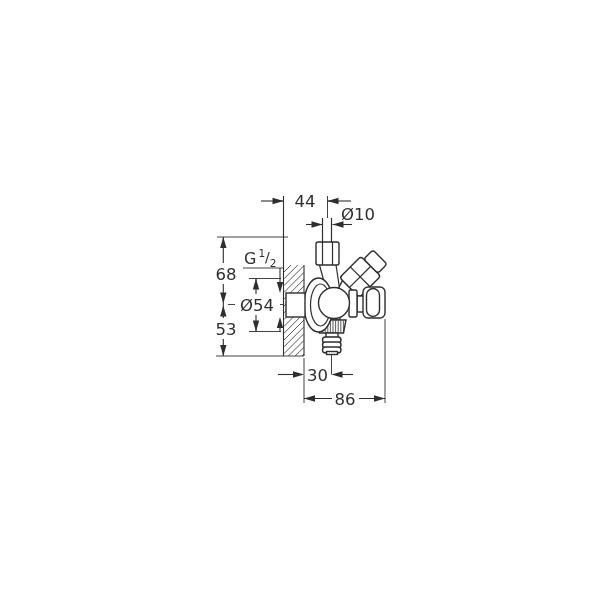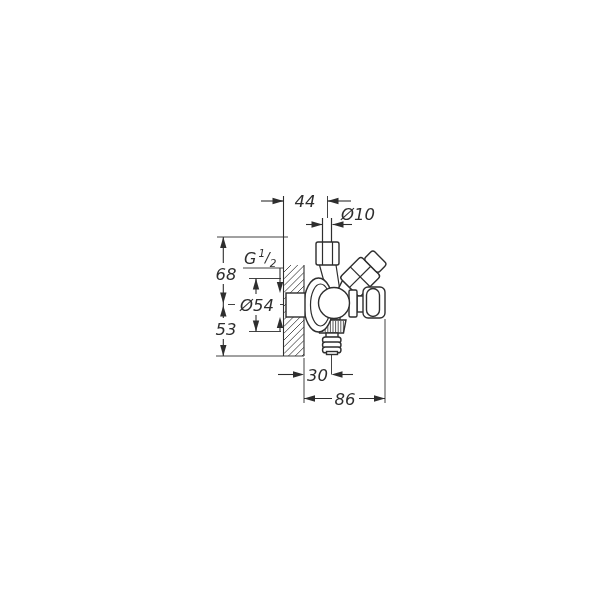--- a/index.html
+++ b/index.html
@@ -1,17 +1,17 @@
 <!DOCTYPE html>
 <html><head>
 <meta charset="utf-8">
 <style>
   html,body{margin:0;padding:0;background:#ffffff;}
   .stage{position:relative;width:600px;height:600px;background:#ffffff;overflow:hidden;
-         font-family:"DejaVu Sans","Liberation Sans",sans-serif;font-style:italic;}
+         font-family:"DejaVu Sans","Liberation Sans",sans-serif;}
   svg{position:absolute;left:0;top:0;}
   text{fill:#2e2e2e;font-family:"DejaVu Sans","Liberation Sans",sans-serif;}
   .dimtxt{font-size:16.5px;}
   .thread{font-size:16px;}
   .ln{stroke:#2e2e2e;stroke-width:1.1;fill:none;}
   .thin{stroke:#2e2e2e;stroke-width:0.9;fill:none;}
   .part{stroke:#2e2e2e;stroke-width:1.4;fill:#ffffff;}
   .partln{stroke:#2e2e2e;stroke-width:1.2;fill:none;}
   .hatch{stroke:#2e2e2e;stroke-width:0.8;fill:none;}
   .arrow{fill:#2e2e2e;stroke:none;}

